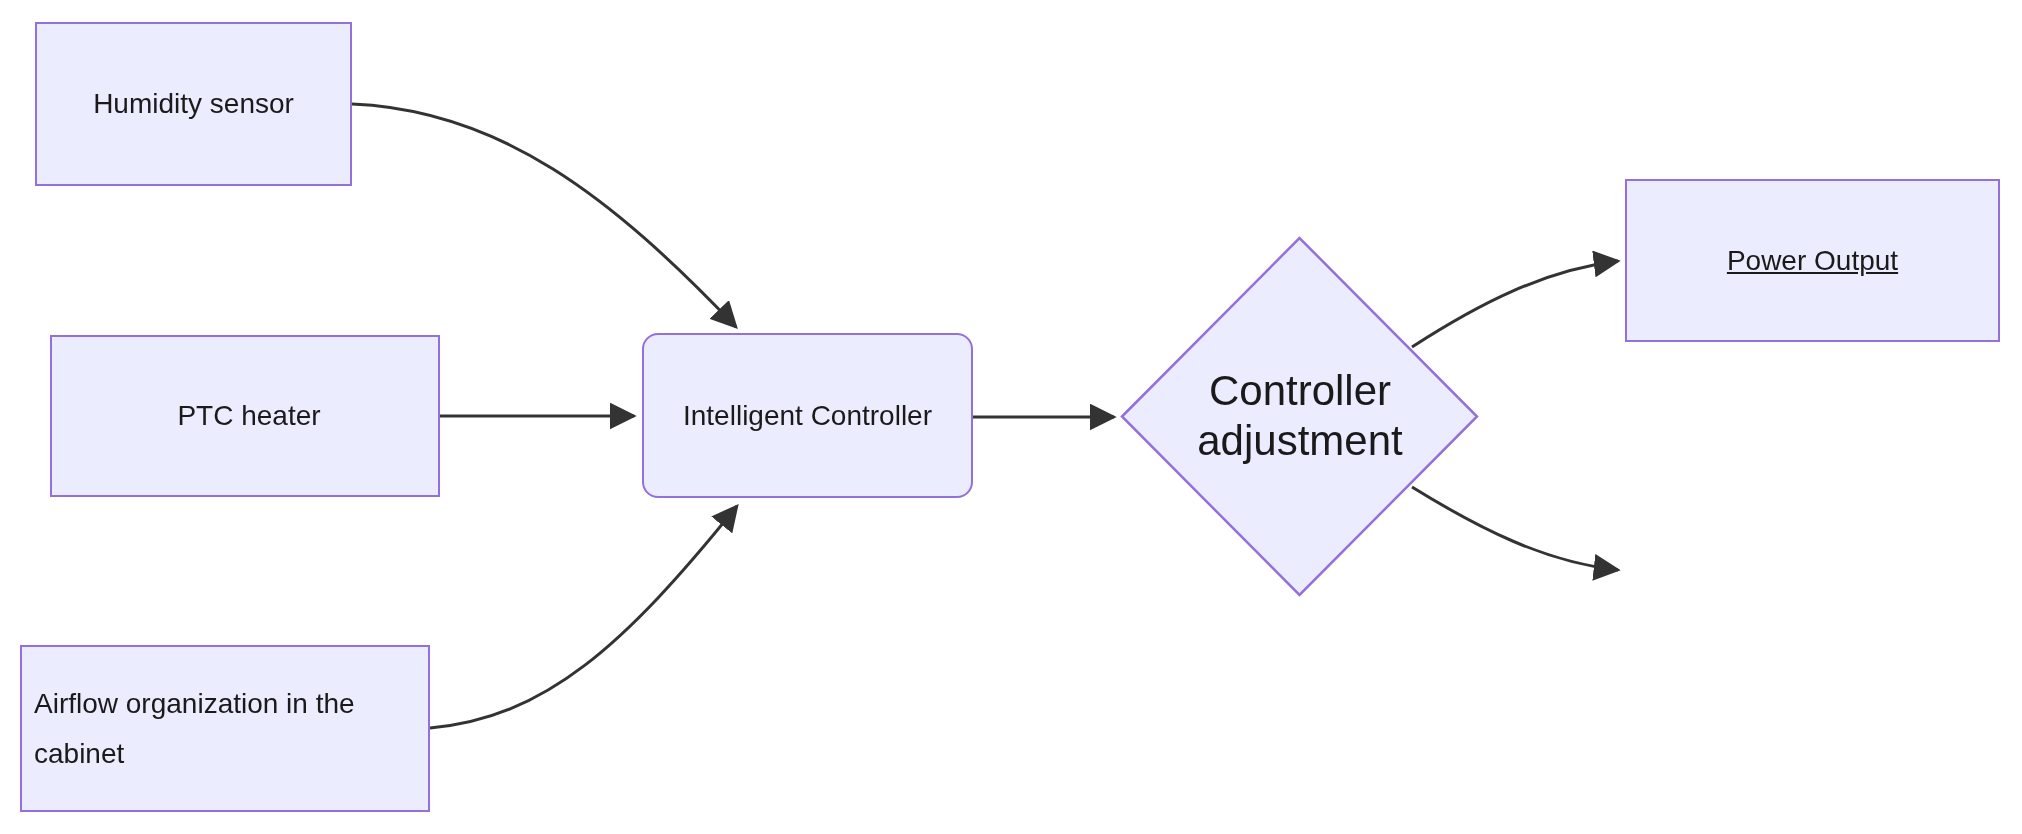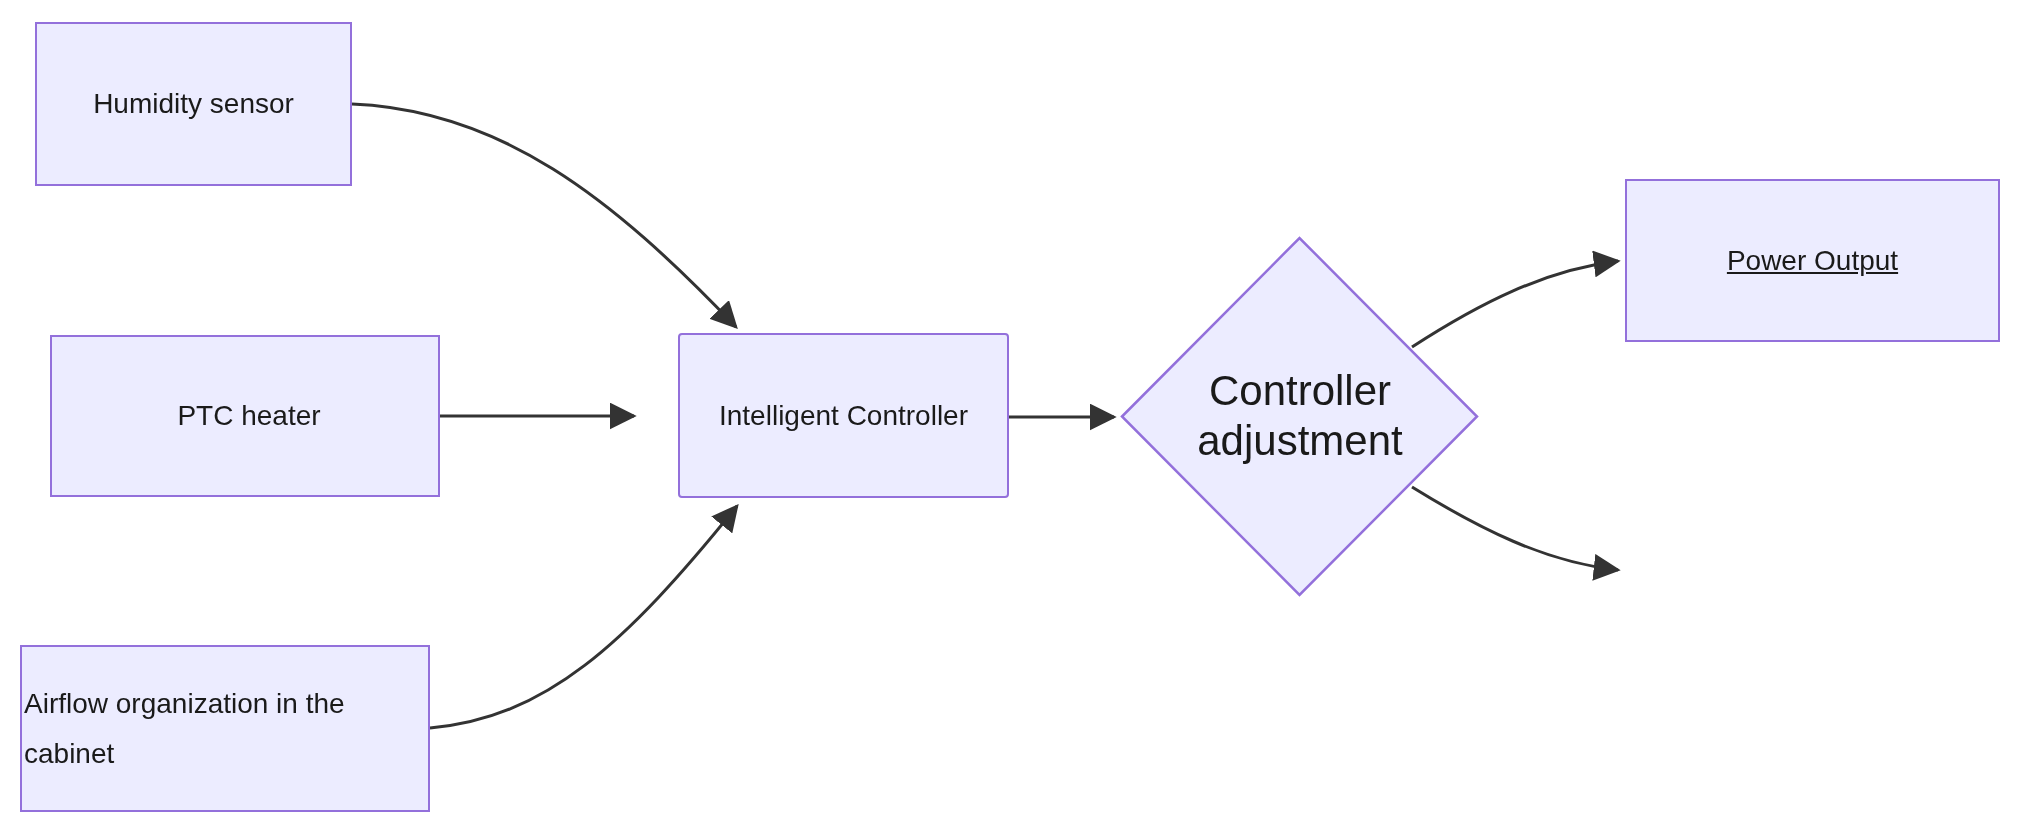--- a/index.html
+++ b/index.html
@@ -48,23 +48,23 @@
     text-align: center;
     background: var(--node_fill);
     border: 2.5px solid var(--node_border);
     color: var(--text_color);
     font-size: 28px;
     line-height: 50px;
   }
   .node-humidity   { left: 35px;   top: 22px;  width: 317px; height: 164px; }
   .node-ptc        { left: 50px;   top: 335px; width: 390px; height: 162px; padding-left: 8px; }
   .node-airflow    { left: 20px;   top: 645px; width: 410px; height: 167px;
-                     justify-content: flex-start; text-align: left; padding-left: 2px; }
-  .node-controller { left: 642px;  top: 333px; width: 331px; height: 165px; border-radius: 4px;
-                     padding: 0 28px; margin-left: 36px; }
+                     justify-content: flex-start; text-align: left; padding-left: 12px; }
+  .node-controller { left: 642px;  top: 333px; width: 331px; height: 165px; border-radius: 16px;
+                     padding: 0 28px; }
   .node-power      { left: 1625px; top: 179px; width: 375px; height: 163px; text-decoration: underline; }
   .node-alarm      { left: 1625px; top: 491px; width: 375px; height: 164px; }
   .diamond-label {
     position: absolute;
     left: 1160px; top: 365px;
     width: 280px; height: 102px;
     display: flex;
     align-items: center;
     justify-content: center;
     text-align: center;

